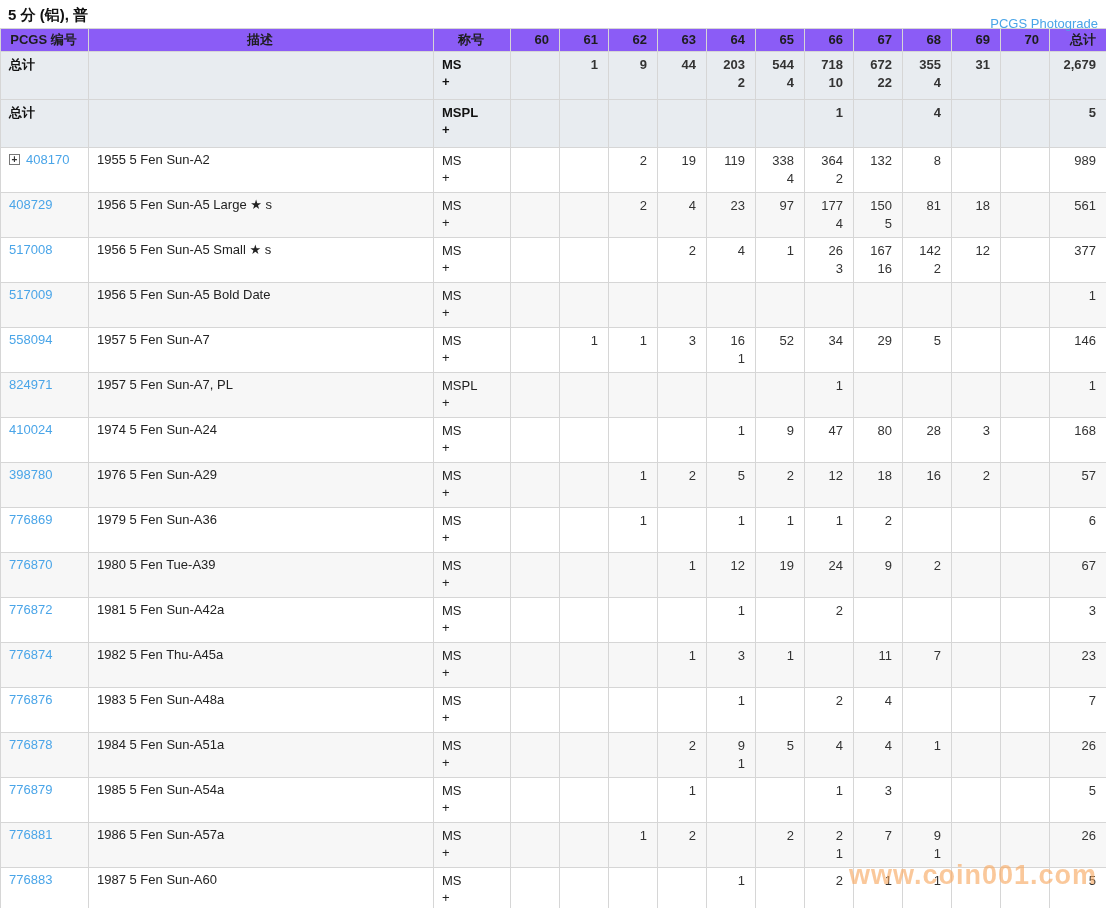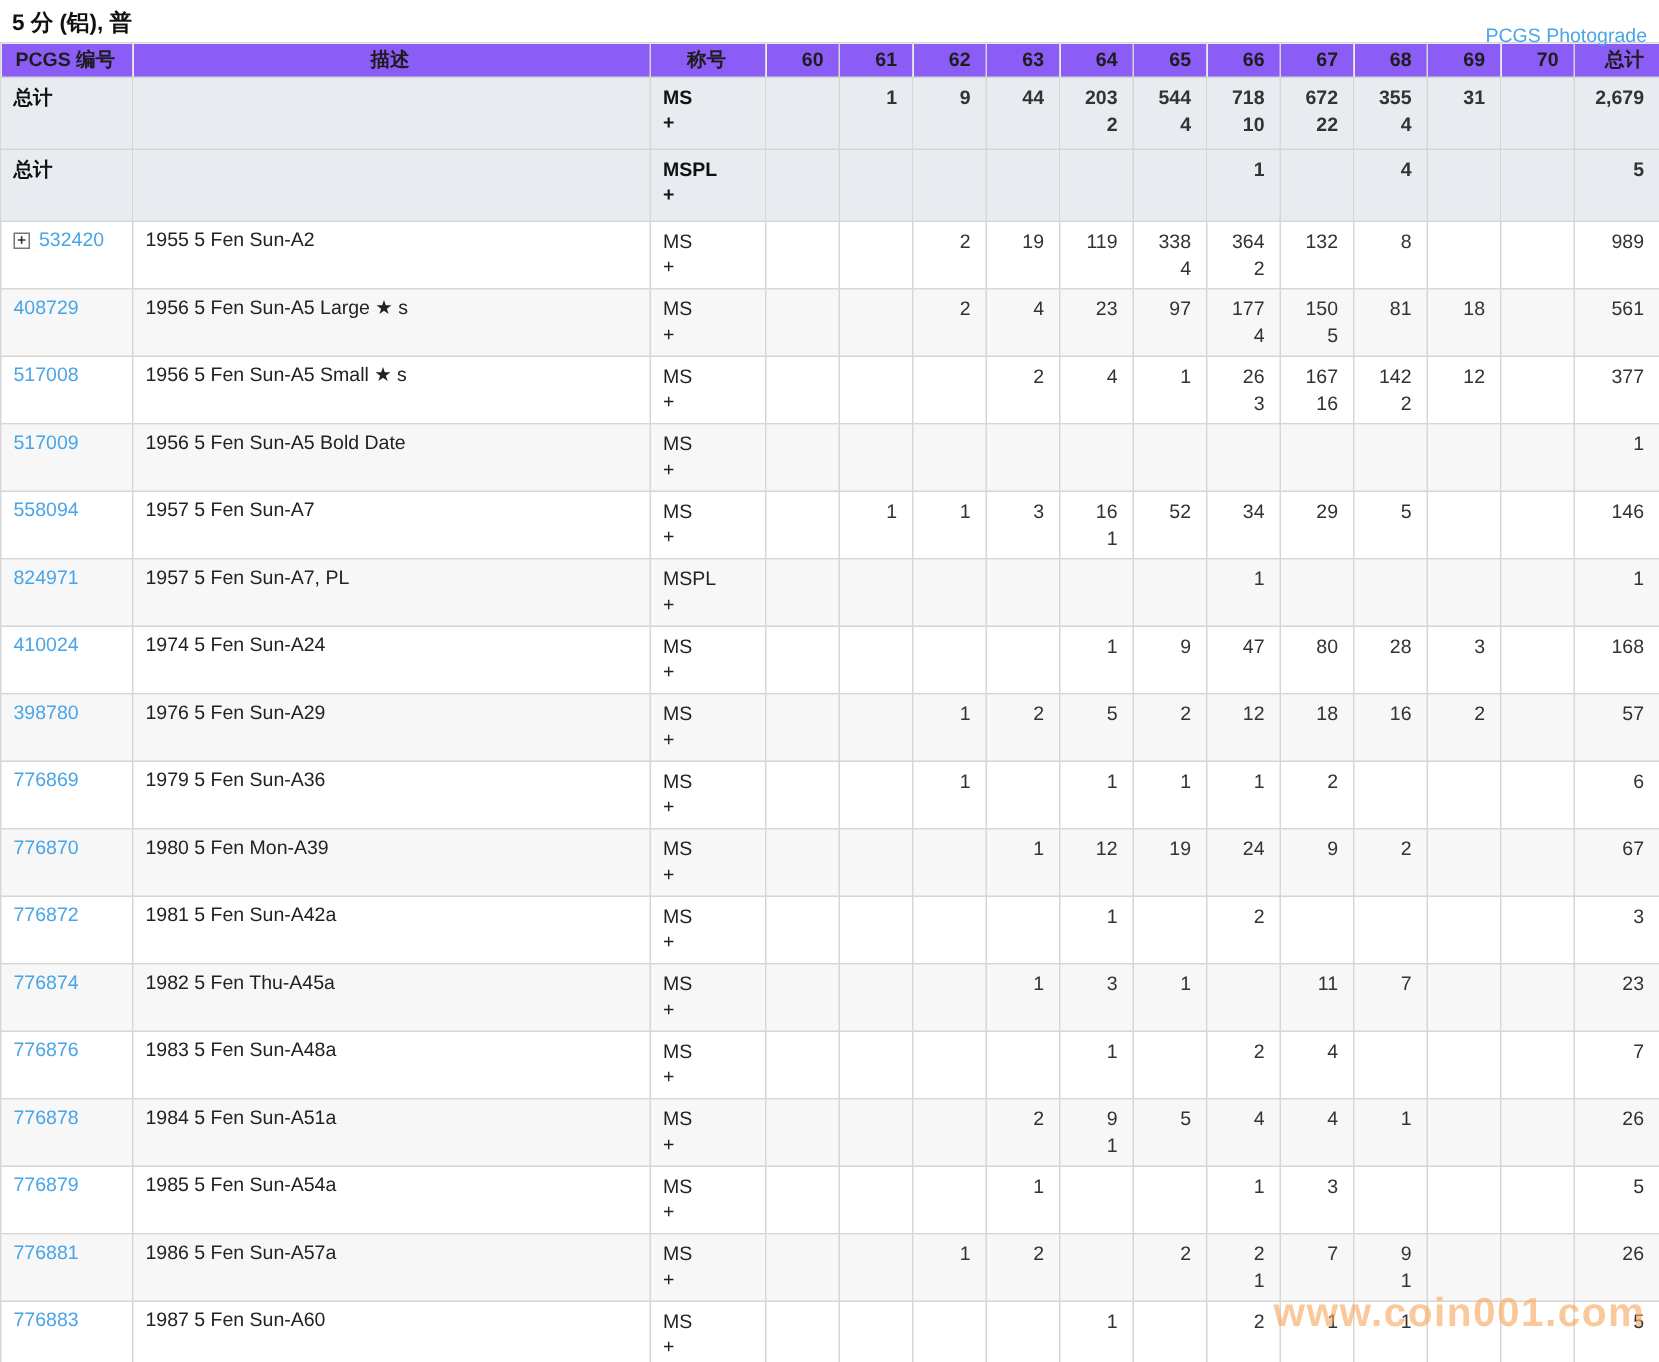--- a/index.html
+++ b/index.html
@@ -142,21 +142,21 @@
         <td class="num"></td>
         <td class="num"></td>
         <td class="num">1</td>
         <td class="num"></td>
         <td class="num">4</td>
         <td class="num"></td>
         <td class="num"></td>
         <td class="num">5</td>
       </tr>
       <tr class="data">
-        <td class="idcell"><span class="expand-box">+</span><a class="pcgs-link">532420</a></td>
+        <td class="idcell"><span class="expand-box">+</span><a class="pcgs-link">408170</a></td>
         <td>1955 5 Fen Sun-A2</td>
         <td class="desig">
           <div>MS</div>
           <div>+</div>
         </td>
         <td class="num"></td>
         <td class="num"></td>
         <td class="num">2</td>
         <td class="num">19</td>
         <td class="num">119</td>
@@ -347,21 +347,21 @@
         <td class="num">1</td>
         <td class="num">1</td>
         <td class="num">2</td>
         <td class="num"></td>
         <td class="num"></td>
         <td class="num"></td>
         <td class="num">6</td>
       </tr>
       <tr class="data stripe">
         <td class="idcell"><a class="pcgs-link">776870</a></td>
-        <td>1980 5 Fen Mon-A39</td>
+        <td>1980 5 Fen Tue-A39</td>
         <td class="desig">
           <div>MS</div>
           <div>+</div>
         </td>
         <td class="num"></td>
         <td class="num"></td>
         <td class="num"></td>
         <td class="num">1</td>
         <td class="num">12</td>
         <td class="num">19</td>

